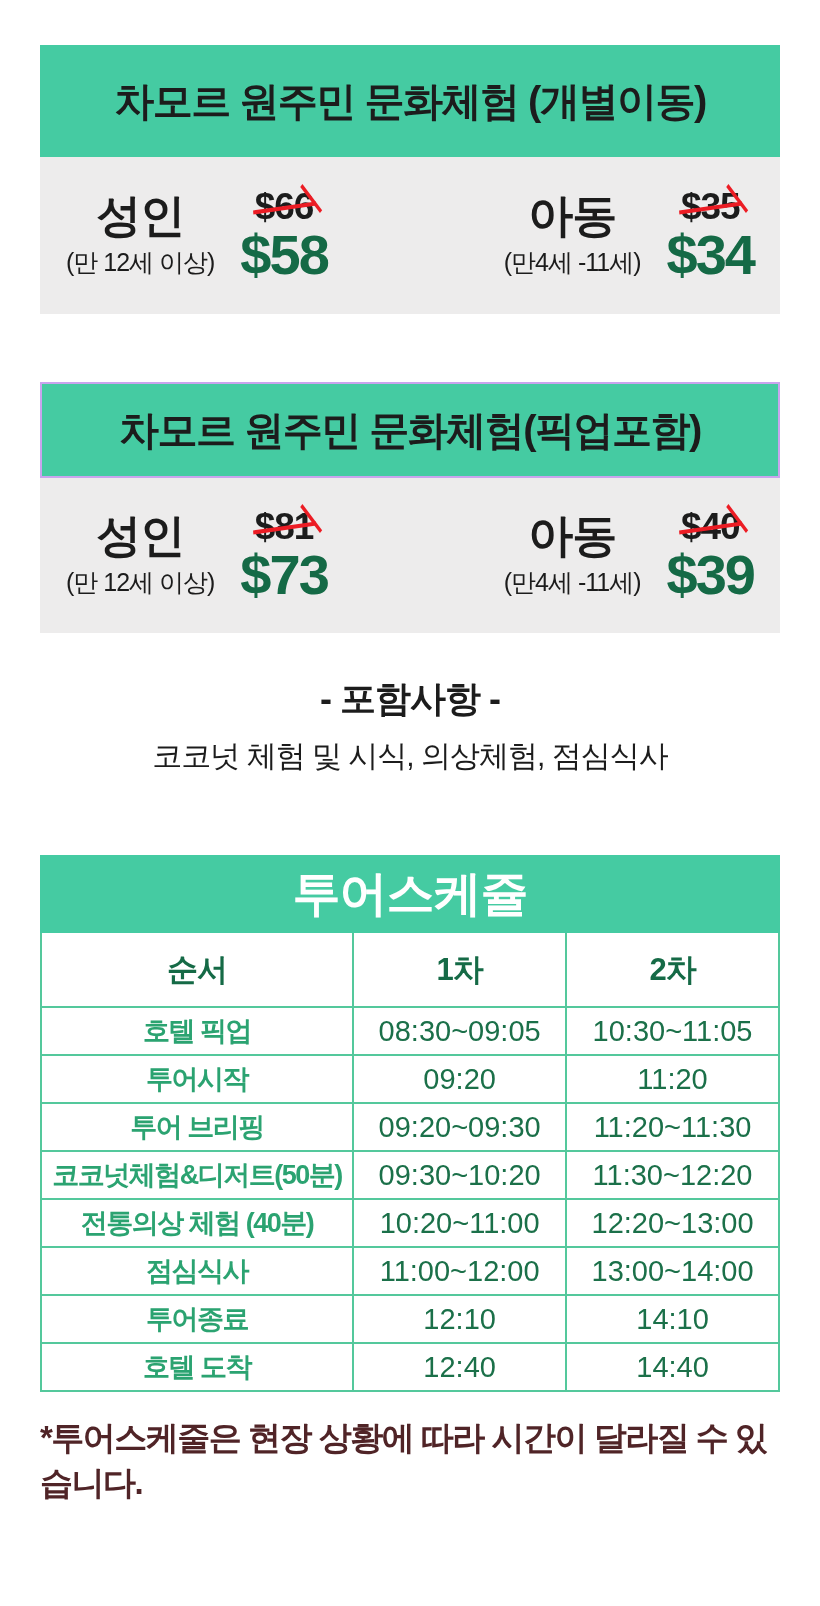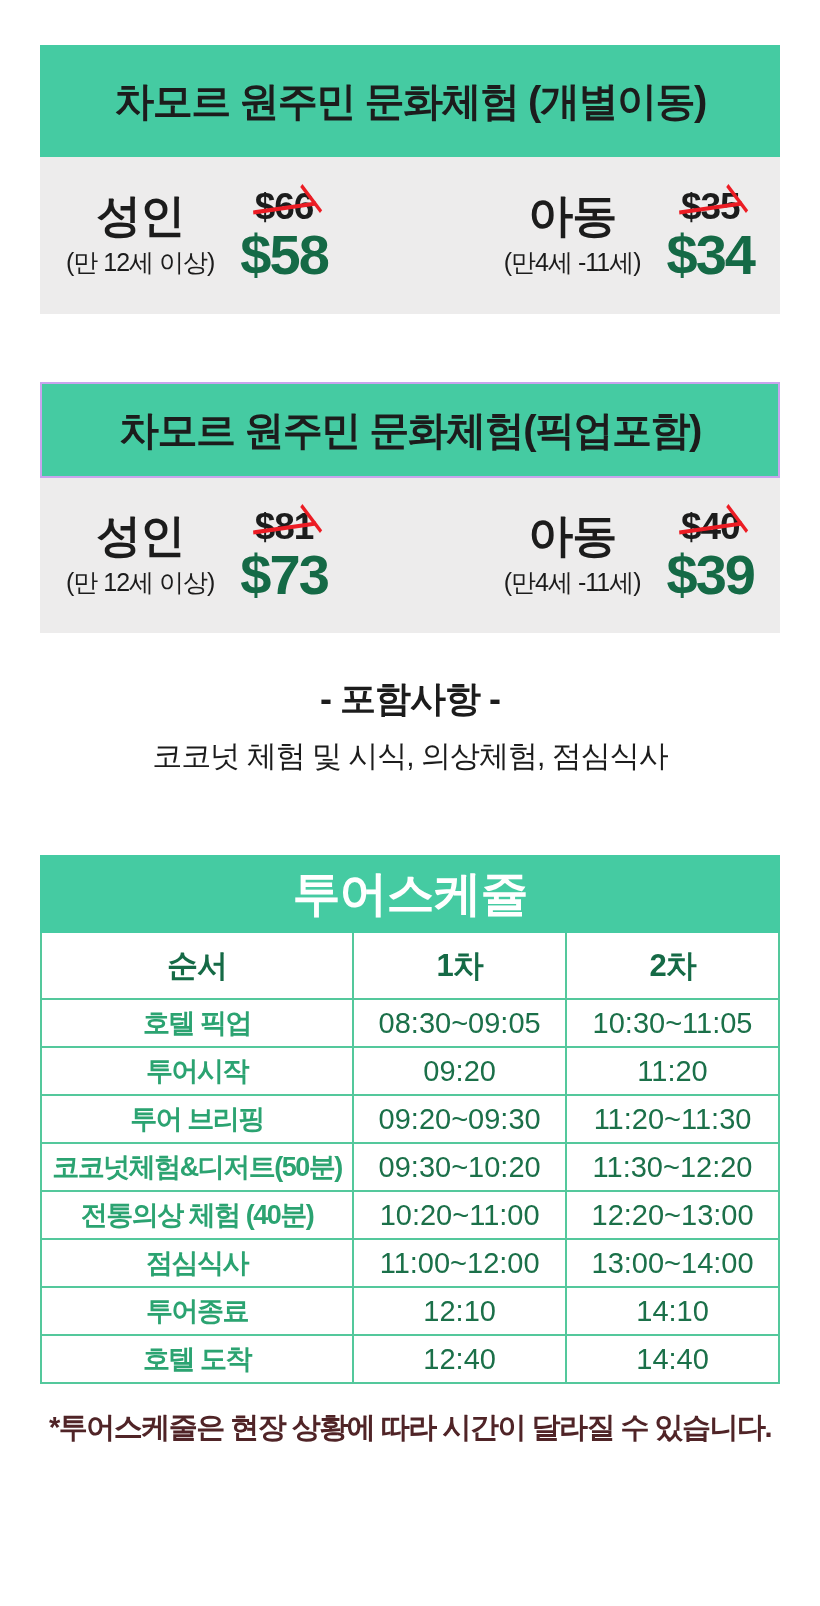--- a/index.html
+++ b/index.html
@@ -91,21 +91,21 @@
     table-layout: fixed;
   }
   table.sched th, table.sched td {
     border: 2px solid #54c89c;
     text-align: center;
     vertical-align: middle;
     background: #ffffff;
   }
   table.sched th {
     border-top: none;
-    height: 66px;
+    height: 74px;
     font-size: 31px;
     font-weight: 800;
     color: #156a46;
     letter-spacing: -1px;
   }
   table.sched td { height: 48px; }
   td.cell-label {
     color: #2ba371;
     font-weight: 700;
     font-size: 27px;
@@ -113,22 +113,22 @@
   }
   td.cell-time {
     color: #1b7049;
     font-weight: 400;
     font-size: 29px;
   }
 
   
   .footnote {
     margin-top: 24px;
-    text-align: center;
-    font-size: 29px;
+    text-align: left;
+    font-size: 33px;
     font-weight: 700;
     letter-spacing: -1.5px;
     color: #502427;
   }
 </style>
 </head>
 <body>
 
 <div class="wrap">
 

